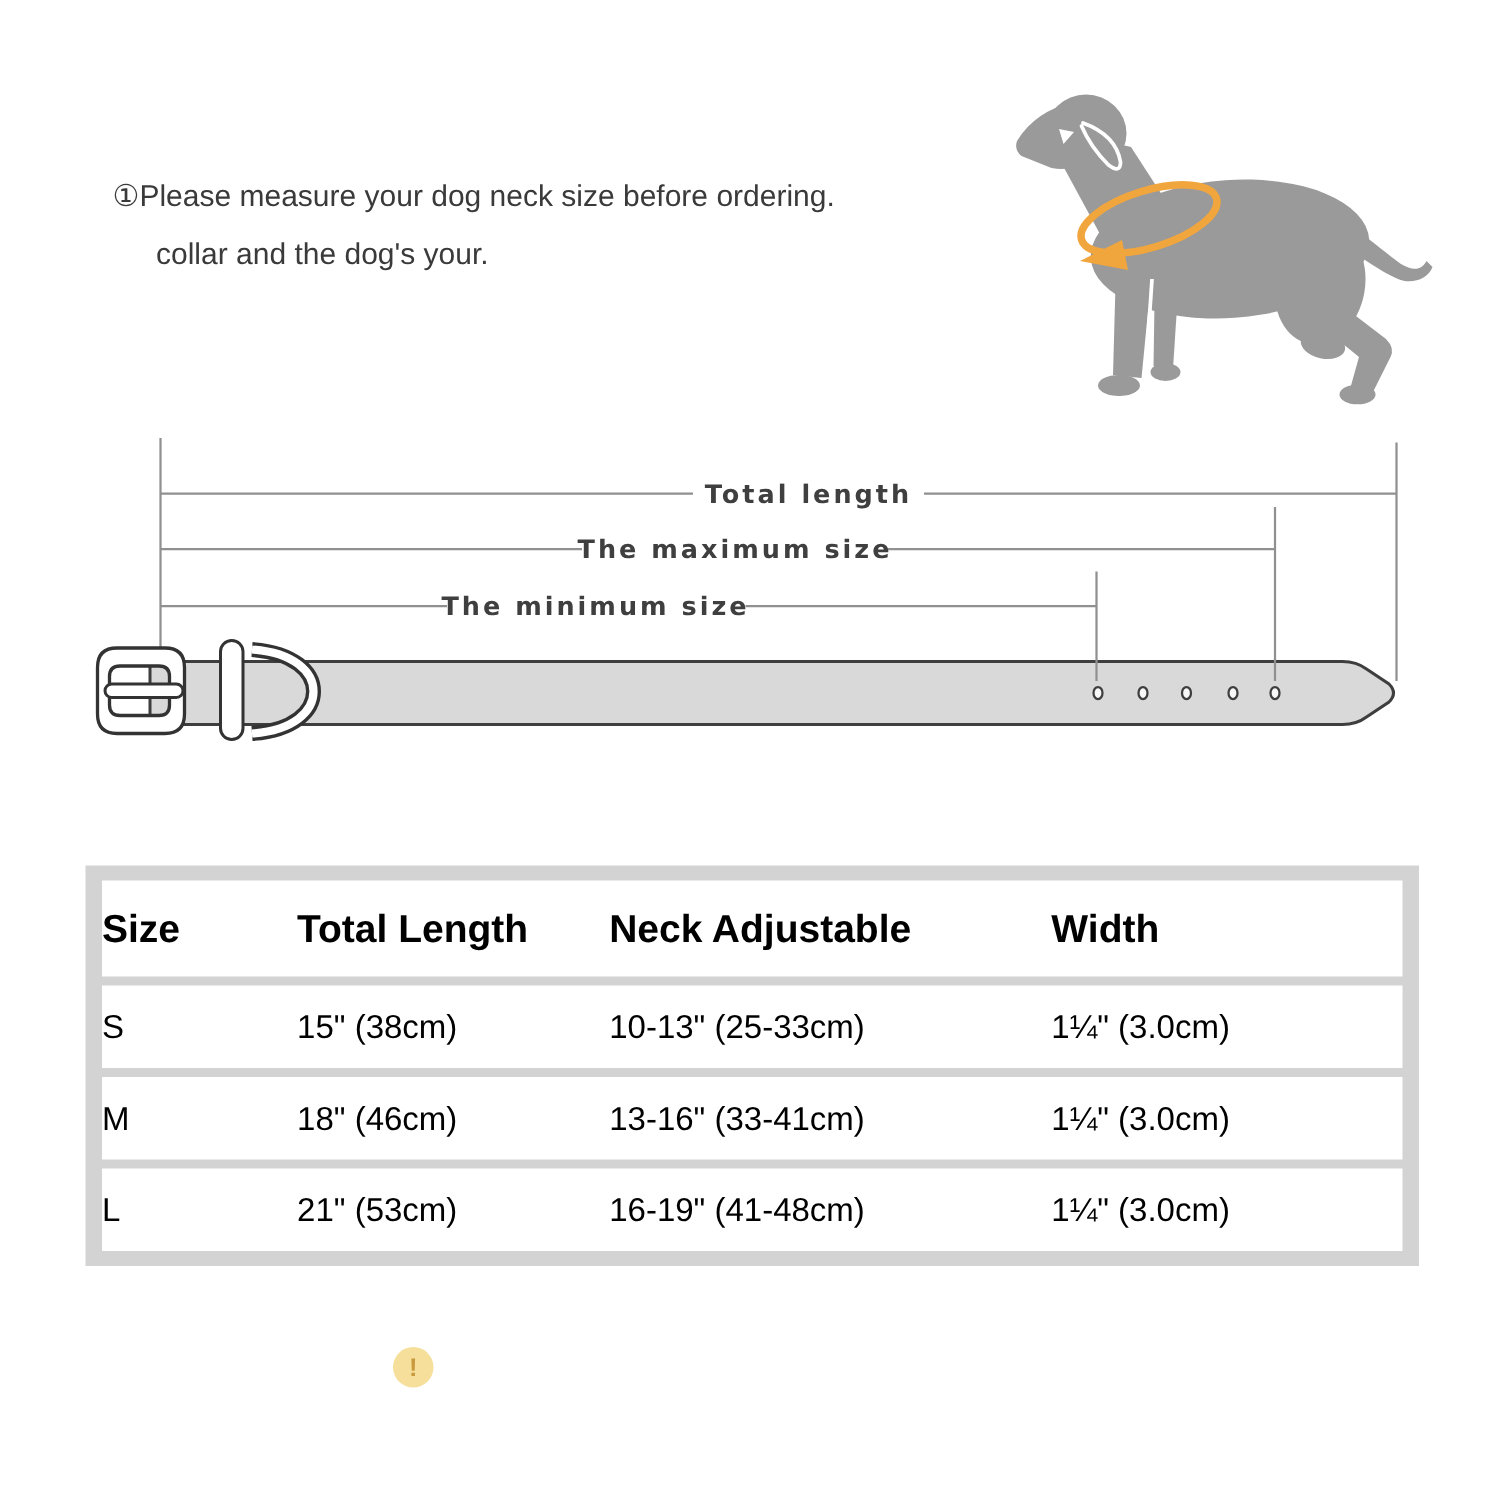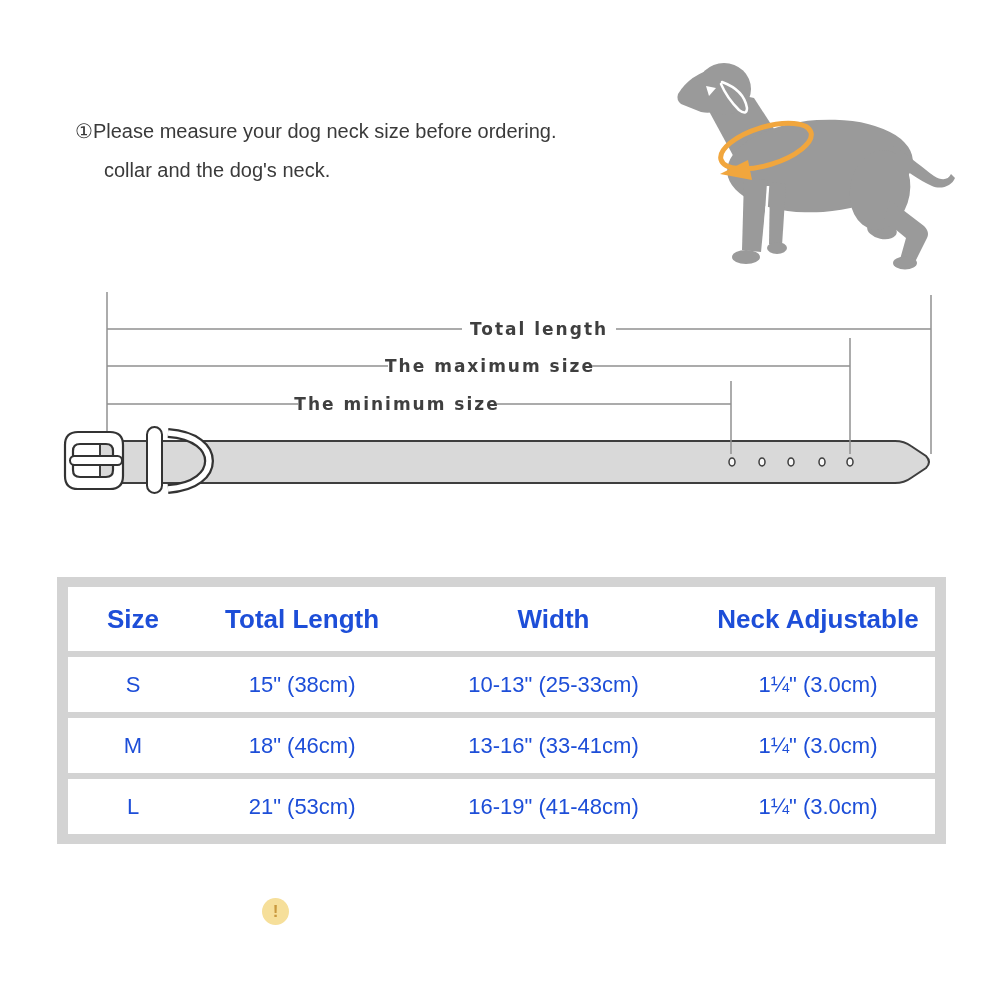--- a/index.html
+++ b/index.html
@@ -16,39 +16,39 @@
 
   
   .diagram-svg{position:absolute;left:0;top:280px;width:1000px;height:260px;}
   .diagram-svg text{font-family:"DejaVu Sans",sans-serif;font-size:17px;font-weight:600;
                     letter-spacing:2px;fill:#3f3f3f;}
 
   
   .size-table{position:absolute;left:57px;top:577px;width:889px;box-sizing:border-box;
               background:#d3d3d3;padding:10px 11px;display:flex;flex-direction:column;gap:6px;}
   .trow{background:#ffffff;display:grid;grid-template-columns:15% 24% 34% 27%;
-        align-items:center;text-align:center;color:#1d4ed8;}
+        align-items:center;text-align:left;color:#000000;}
   .trow.thead{height:64px;font-weight:bold;font-size:26px;}
   .trow.tbody{height:55px;font-size:22px;}
 
   
   .note{position:absolute;left:262px;top:898px;display:flex;align-items:center;gap:13px;}
   .note-icon{width:27px;height:27px;border-radius:50%;background:#f6df9a;color:#c9993e;
              font-weight:bold;font-size:17px;display:flex;align-items:center;justify-content:center;
              flex:0 0 auto;}
   .note-text{font-size:19.5px;color:#3a3a3a;}
 </style>
 </head>
 <body>
 
 <div id="stage">
 
   <div class="instructions">
     <div>①Please measure your dog neck size before ordering.</div>
-    <div class="indent">collar and the dog's neck.</div>
+    <div class="indent">collar and the dog's your.</div>
   </div>
 
   <svg class="dog-svg" viewBox="650 40 320 240">
     <g fill="#9a9a9a" stroke="none">
 
       <path d="M704,102 C720,96 742,94 754,98 L798,166 C778,180 756,180 742,172 Z"></path>
 
       <ellipse cx="820" cy="166" rx="93" ry="46" transform="rotate(-4 820 166)"></ellipse>
 
       <path d="M894,146 C912,158 924,169 934,176 C942,181 948,180 951,174 L955,178 C952,186 941,190 932,186 C920,181 906,170 891,161 Z"></path>
@@ -114,22 +114,22 @@
       <ellipse cx="791" cy="462" rx="3" ry="4"></ellipse>
       <ellipse cx="822" cy="462" rx="3" ry="4"></ellipse>
       <ellipse cx="850" cy="462" rx="3" ry="4"></ellipse>
     </g>
   </svg>
 
   <div class="size-table">
     <div class="trow thead">
       <div>Size</div>
       <div>Total Length</div>
+      <div>Neck Adjustable</div>
       <div>Width</div>
-      <div>Neck Adjustable</div>
     </div>
     <div class="trow tbody">
       <div>S</div>
       <div>15" (38cm)</div>
       <div>10-13" (25-33cm)</div>
       <div>1¼" (3.0cm)</div>
     </div>
     <div class="trow tbody">
       <div>M</div>
       <div>18" (46cm)</div>

